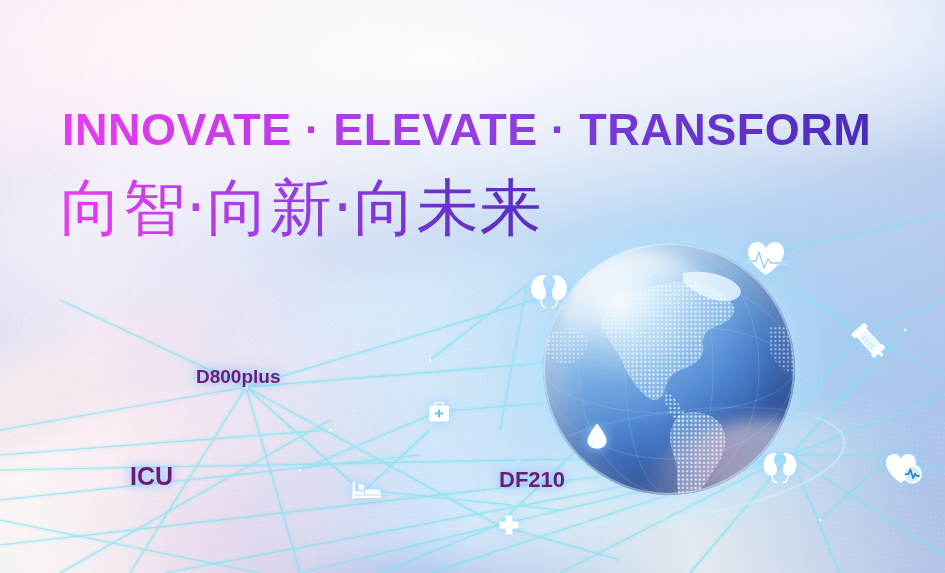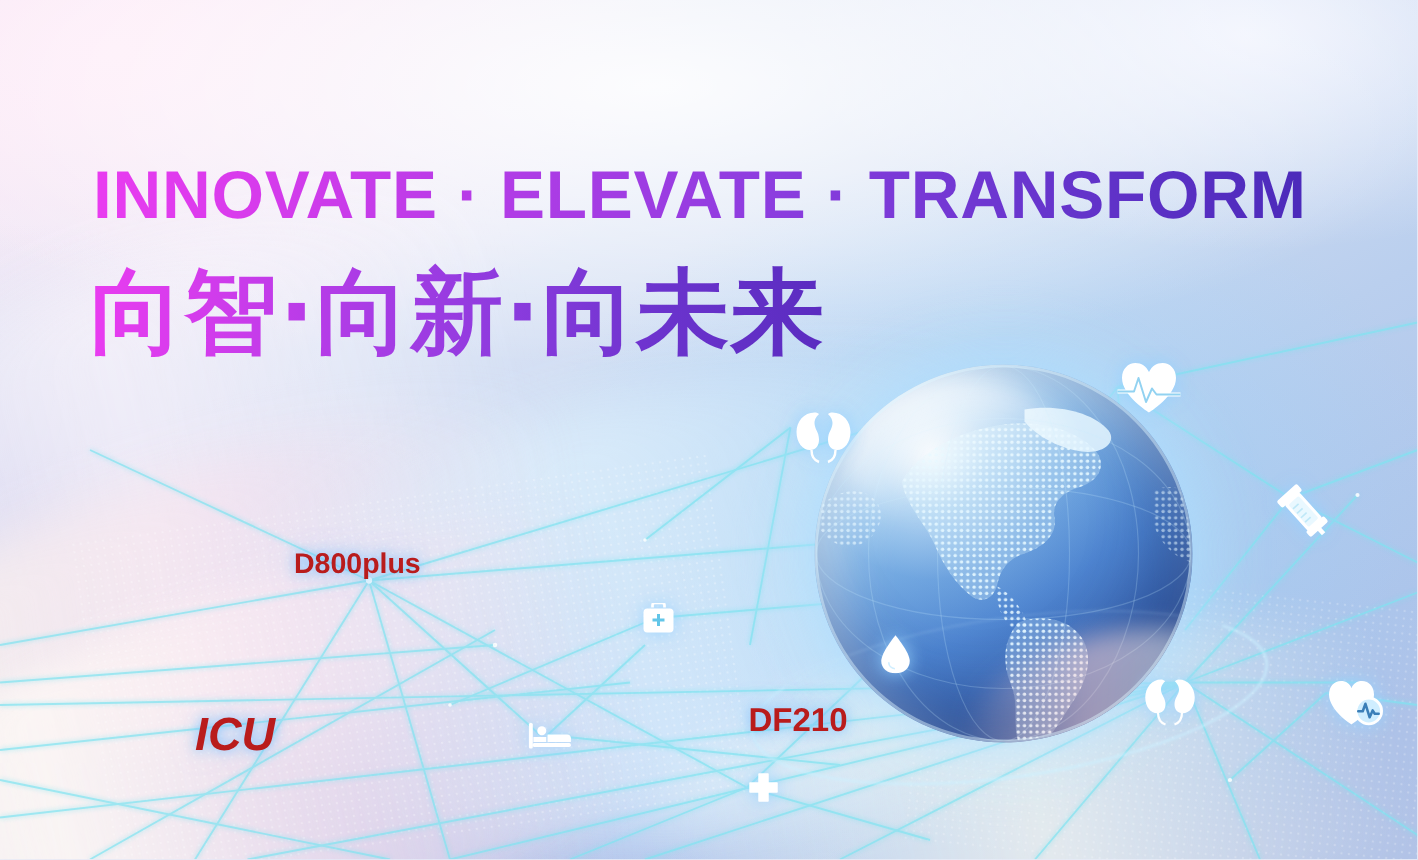--- a/index.html
+++ b/index.html
@@ -194,41 +194,41 @@
     -webkit-background-clip: text;
     background-clip: text;
     color: transparent;
     -webkit-text-fill-color: transparent;
   }
   .headline-cn {
     position: absolute;
     left: 60px;
     top: 166px;
     font-size: 62px;
-    font-weight: bold;
+    font-weight: normal;
     letter-spacing: 1px;
     white-space: nowrap;
     font-family: "DejaVu Sans", "Liberation Sans", sans-serif;
     background: linear-gradient(90deg, #e93cf0 0%, #d23cec 16%, #a93ce5 38%, #8a3bdd 58%, #6b33cd 78%, #5a2cc0 100%);
     -webkit-background-clip: text;
     background-clip: text;
     color: transparent;
     text-align: center;
     -webkit-text-fill-color: transparent;
   }
 
   .net-label {
     position: absolute;
-    color: #b91c1c;
+    color: #701a75;
     font-weight: bold;
     white-space: nowrap;
     text-shadow: 0 0 8px rgba(120,190,255,0.9), 0 0 16px rgba(150,210,255,0.6);
   }
   #label-d800plus { left: 196px; top: 366px; font-size: 19px; }
-  #label-icu      { left: 130px; top: 472px; font-size: 31px; font-style: italic; }
+  #label-icu      { left: 130px; top: 462px; font-size: 25px; }
   #label-df210    { left: 499px; top: 467px; font-size: 22px; }
 </style>
 </head>
 <body>
 
 <div id="banner">
 
   <div class="bg-layer bg-base"></div>
   <div class="bg-layer bg-glow-pink"></div>
   <div class="bg-layer bg-glow-cyan"></div>

